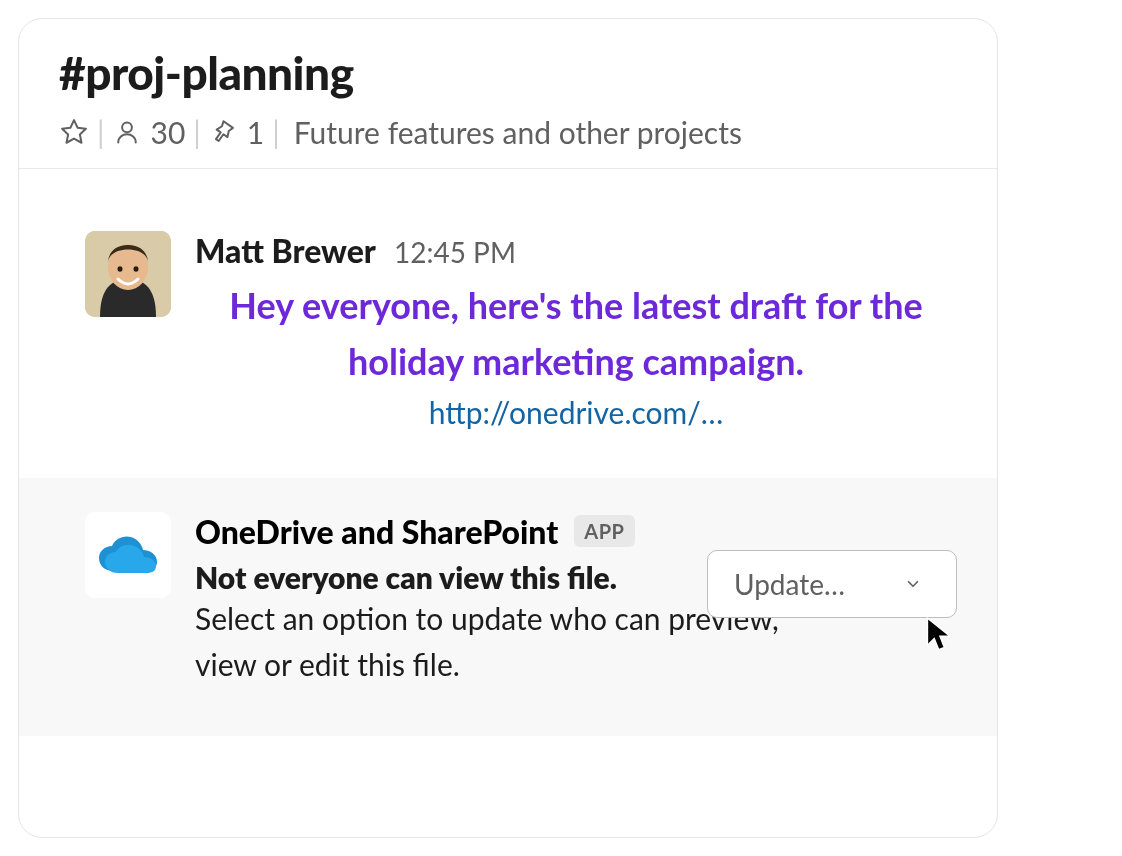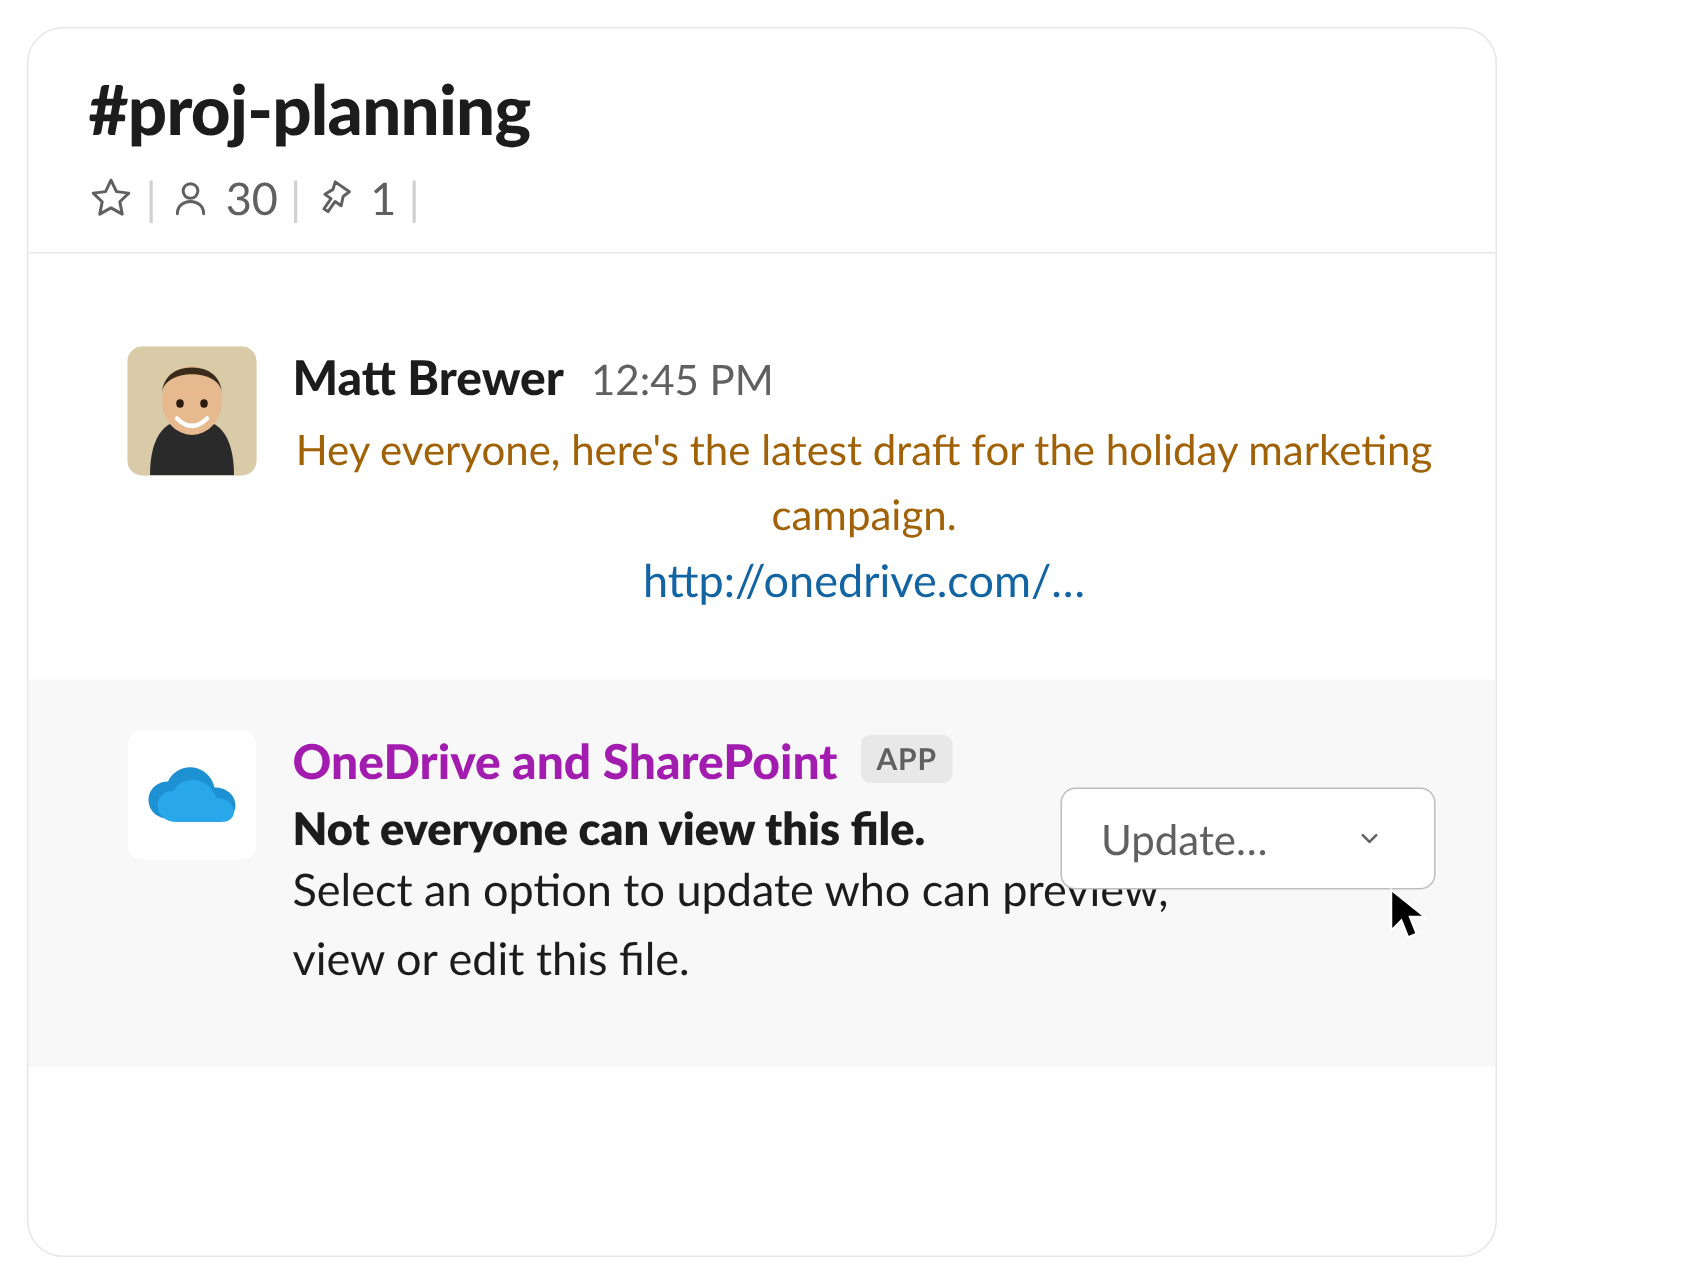--- a/index.html
+++ b/index.html
@@ -69,25 +69,26 @@
   .author {
     font-size: 32px;
     font-weight: 900;
     color: #1d1c1d;
   }
   .timestamp {
     font-size: 28px;
     color: #616061;
   }
   .msg-text {
-    font-size: 28px;
+    font-size: 36px;
     line-height: 1.55;
-    color: #a16207;
+    color: #6d28d9;
     margin-top: 8px;
     max-width: 880px;
+    font-weight: bold;
   }
   .msg-link {
     color: #1264a3;
     font-size: 30px;
     text-decoration: none;
     display: inline-block;
     margin-top: 4px;
   }
 
   
@@ -103,21 +104,21 @@
     flex: 0 0 auto;
     display: flex;
     align-items: center;
     justify-content: center;
   }
   .att-body { margin-left: 24px; flex: 1; position: relative; }
   .att-head { display: flex; align-items: center; gap: 16px; }
   .app-name {
     font-size: 32px;
     font-weight: 900;
-    color: #a21caf;
+    color: #000000;
   }
   .app-badge {
     font-size: 20px;
     font-weight: 700;
     letter-spacing: 0.5px;
     color: #616061;
     background: #e8e8e8;
     padding: 4px 10px;
     border-radius: 6px;
   }
@@ -193,20 +194,21 @@
       <span class="divider-v">|</span>
       <span class="meta-group">
         <span class="icon">
           <svg width="28" height="28" viewBox="0 0 24 24" fill="none" stroke="#616061" stroke-width="1.7" stroke-linejoin="round" stroke-linecap="round">
             <path d="M14 3 L21 10 L17 12 L15 17 L12 14 L7 19 L5 17 L10 12 L7 9 L12 7 Z" transform="rotate(-10 12 12)"></path>
           </svg>
         </span>
         <span>1</span>
       </span>
       <span class="divider-v">|</span>
+      <span class="meta-topic">Future features and other projects</span>
     </div>
   </div>
 
   <div class="message">
     <div class="avatar">
       <svg viewBox="0 0 86 86">
         <rect width="86" height="86" fill="#d9caa8"></rect>
         <path d="M15 86 C15 58 26 48 43 48 C60 48 71 58 71 86 Z" fill="#2a2a2a"></path>
         <ellipse cx="43" cy="36" rx="20" ry="23" fill="#e6b98f"></ellipse>
         <path d="M23 32 C23 14 63 14 63 32 C63 24 58 14 43 14 C28 14 23 24 23 32 Z" fill="#3a2a1a"></path>

